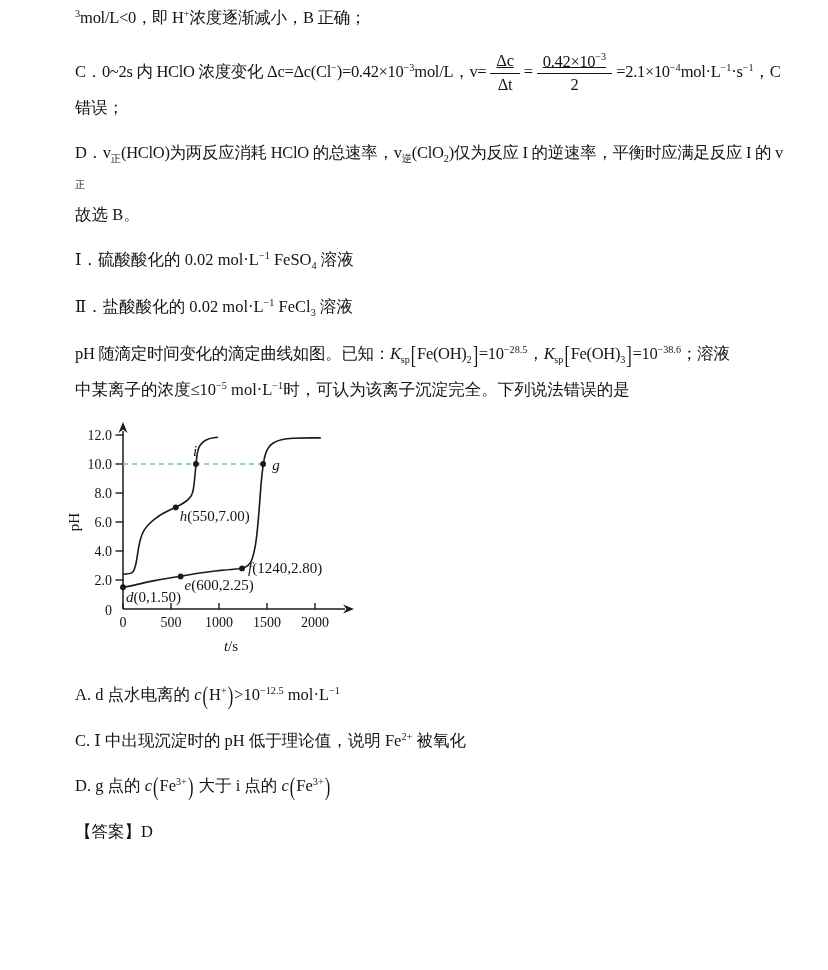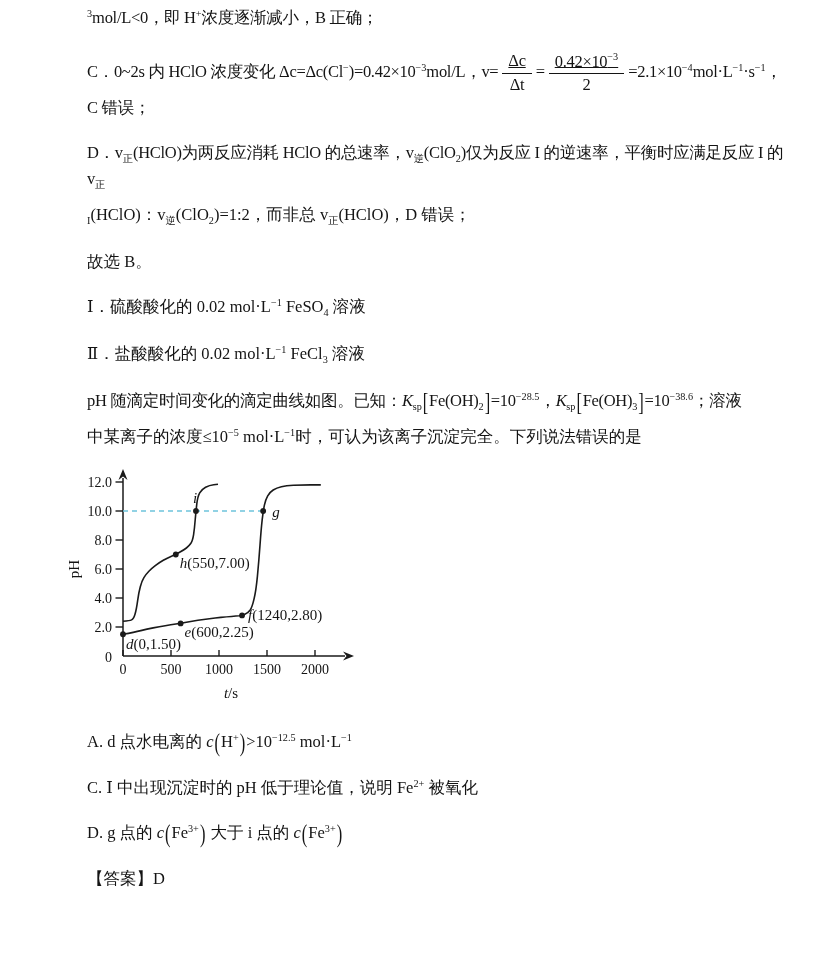--- a/index.html
+++ b/index.html
@@ -2,21 +2,21 @@
 <html><head>
 <meta charset="utf-8">
 <style>
   html,body{margin:0;padding:0;}
   body{
     width:828px;height:970px;background:#ffffff;color:#141414;
     font-family:"Liberation Serif","DejaVu Serif",serif;
     font-size:16.5px;overflow:hidden;
   }
   .page{box-sizing:border-box;width:828px;padding:6px 40px 0 75px;}
-  p{margin:0 0 21px 12px;line-height:1.45;}
+  p{margin:0 0 21px 0;line-height:1.45;}
   p.cont{margin-bottom:10px;}
   .tight{letter-spacing:-0.3px;}
   sup{font-size:0.62em;vertical-align:super;letter-spacing:0;}
   sub{font-size:0.62em;vertical-align:sub;letter-spacing:0;}
   i{font-family:"Liberation Serif","DejaVu Serif",serif;}
   .big-delim{display:inline-block;transform:scaleY(1.5);vertical-align:-1px;margin:0 1px;}
   .frac{display:inline-block;vertical-align:middle;text-align:center;margin:0 4px;line-height:1.25;}
   .frac .num{display:block;padding:0 6px 1px 6px;border-bottom:1.4px solid #141414;text-decoration:underline;}
   .frac .den{display:block;padding:1px 6px 0 6px;}
   figure.chart{margin:-4px 0 14px -12px;}
@@ -25,21 +25,20 @@
   .chart .plabel{font-size:15px;}
   .chart .alabel{font-size:15px;}
 </style>
 </head>
 <body>
 
 <div class="page">
   <p class="tight"><sup>3</sup>mol/L&lt;0，即 H<sup>+</sup>浓度逐渐减小，B 正确；</p>
   <p class="tight">C．0~2s 内 HClO 浓度变化 Δc=Δc(Cl<sup>−</sup>)=0.42×10<sup>−3</sup>mol/L，v=<span class="frac"><span class="num">Δc</span><span class="den">Δt</span></span>=<span class="frac"><span class="num">0.42×10<sup>−3</sup></span><span class="den">2</span></span>=2.1×10<sup>−4</sup>mol·L<sup>−1</sup>·s<sup>−1</sup>，C 错误；</p>
   <p class="cont tight">D．v<sub>正</sub>(HClO)为两反应消耗 HClO 的总速率，v<sub>逆</sub>(ClO<sub>2</sub>)仅为反应 I 的逆速率，平衡时应满足反应 I 的 v<sub>正</sub></p>
-  <p><sub>I</sub>(HClO)：v<sub>逆</sub>(ClO<sub>2</sub>)=1:2，而非总 v<sub>正</sub>(HClO)，D 错误；</p>
   <p>故选 B。</p>
   <p>Ⅰ．硫酸酸化的 0.02 mol·L<sup>−1</sup> FeSO<sub>4</sub> 溶液</p>
   <p>Ⅱ．盐酸酸化的 0.02 mol·L<sup>−1</sup> FeCl<sub>3</sub> 溶液</p>
   <p class="cont tight">pH 随滴定时间变化的滴定曲线如图。已知：<i>K</i><sub>sp</sub><span class="big-delim">[</span>Fe(OH)<sub>2</sub><span class="big-delim">]</span>=10<sup>−28.5</sup>，<i>K</i><sub>sp</sub><span class="big-delim">[</span>Fe(OH)<sub>3</sub><span class="big-delim">]</span>=10<sup>−38.6</sup>；溶液</p>
   <p>中某离子的浓度≤10<sup>−5</sup> mol·L<sup>−1</sup>时，可认为该离子沉淀完全。下列说法错误的是</p>
 
   <figure class="chart">
     <svg id="chart-svg" width="350" height="245" viewBox="0 0 350 245">
         <line x1="60" y1="190" x2="60" y2="12" stroke="#1a1a1a" stroke-width="1.5"></line>
         <path d="M60 3 L55.5 14 L60 10.5 L64.5 14 Z" fill="#1a1a1a"></path>

